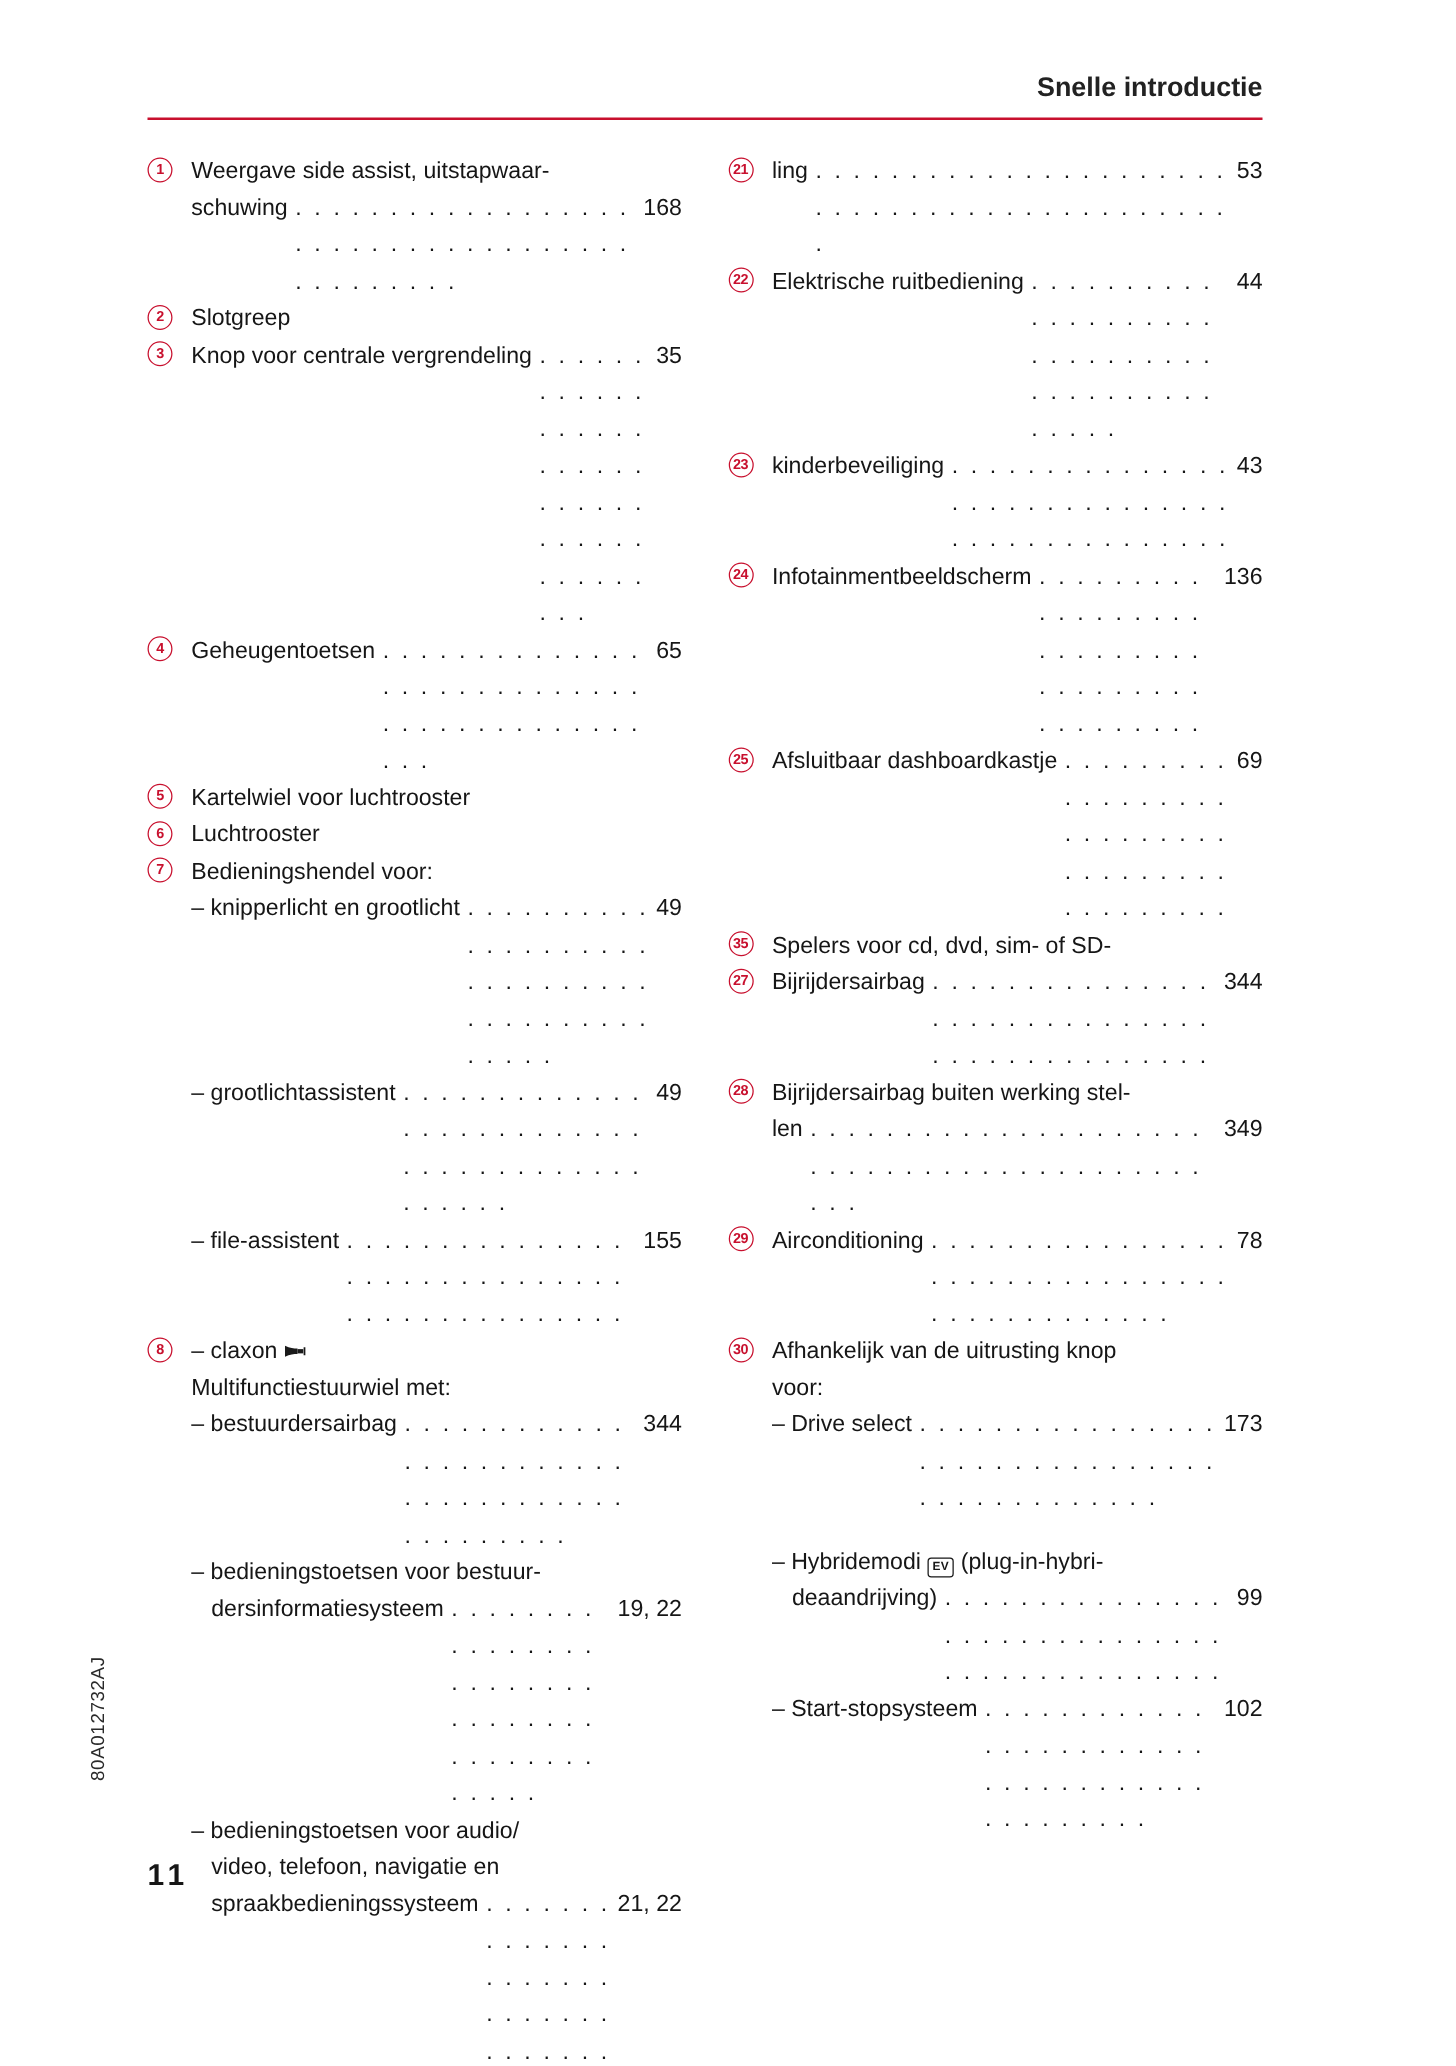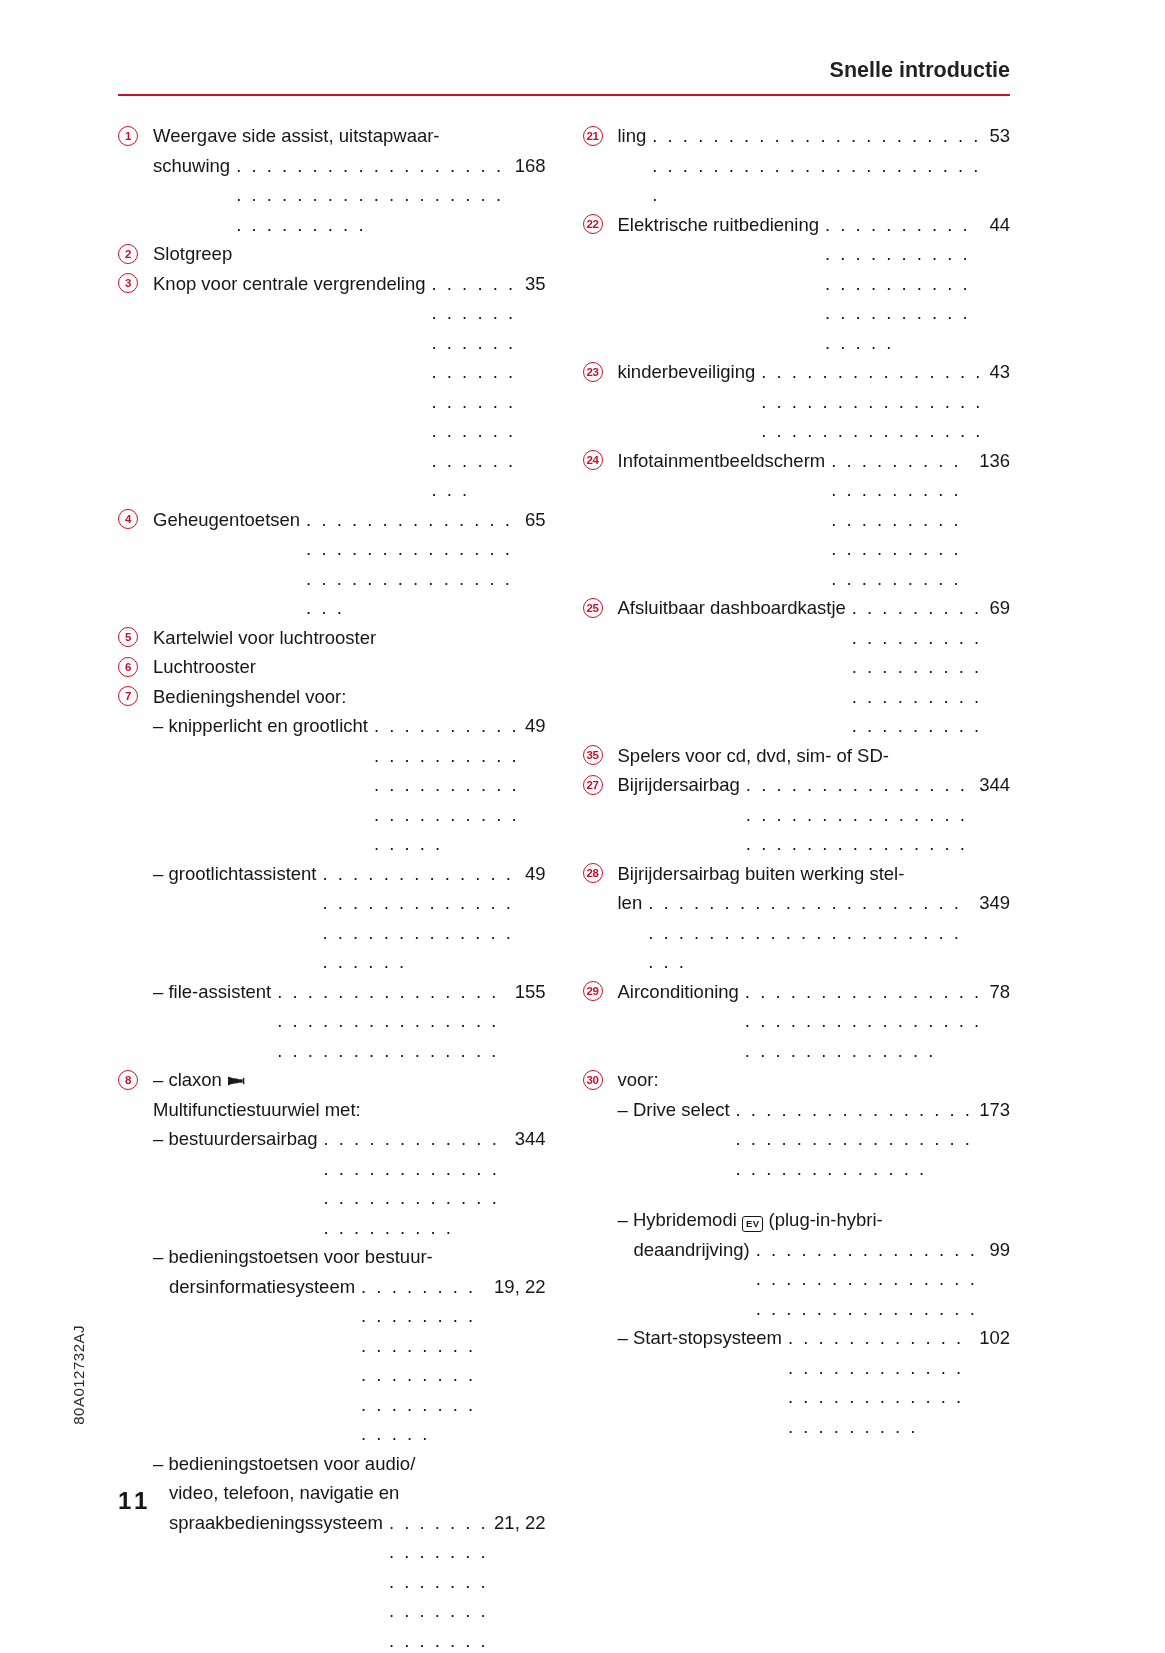--- a/index.html
+++ b/index.html
@@ -296,20 +296,23 @@
               <span class="leader"></span>
               <span class="pg">78</span>
             </div>
           </div>
         </div>
         <div class="entry">
           <span class="numcell">
             <span class="badge">30</span>
           </span>
           <div class="lines">
+            <div class="line main">
+              <span class="txt">Afhankelijk van de uitrusting knop</span>
+            </div>
             <div class="line wrap">
               <span class="txt">voor:</span>
             </div>
             <div class="line sub">
               <span class="txt">– Drive select</span>
               <span class="leader"></span>
               <span class="pg">173</span>
             </div>
             <div class="line sub">
               <span class="txt">– Hybridemodi <span class="icon boxed ev-mode-icon">EV</span> (plug-in-hybri-</span>

